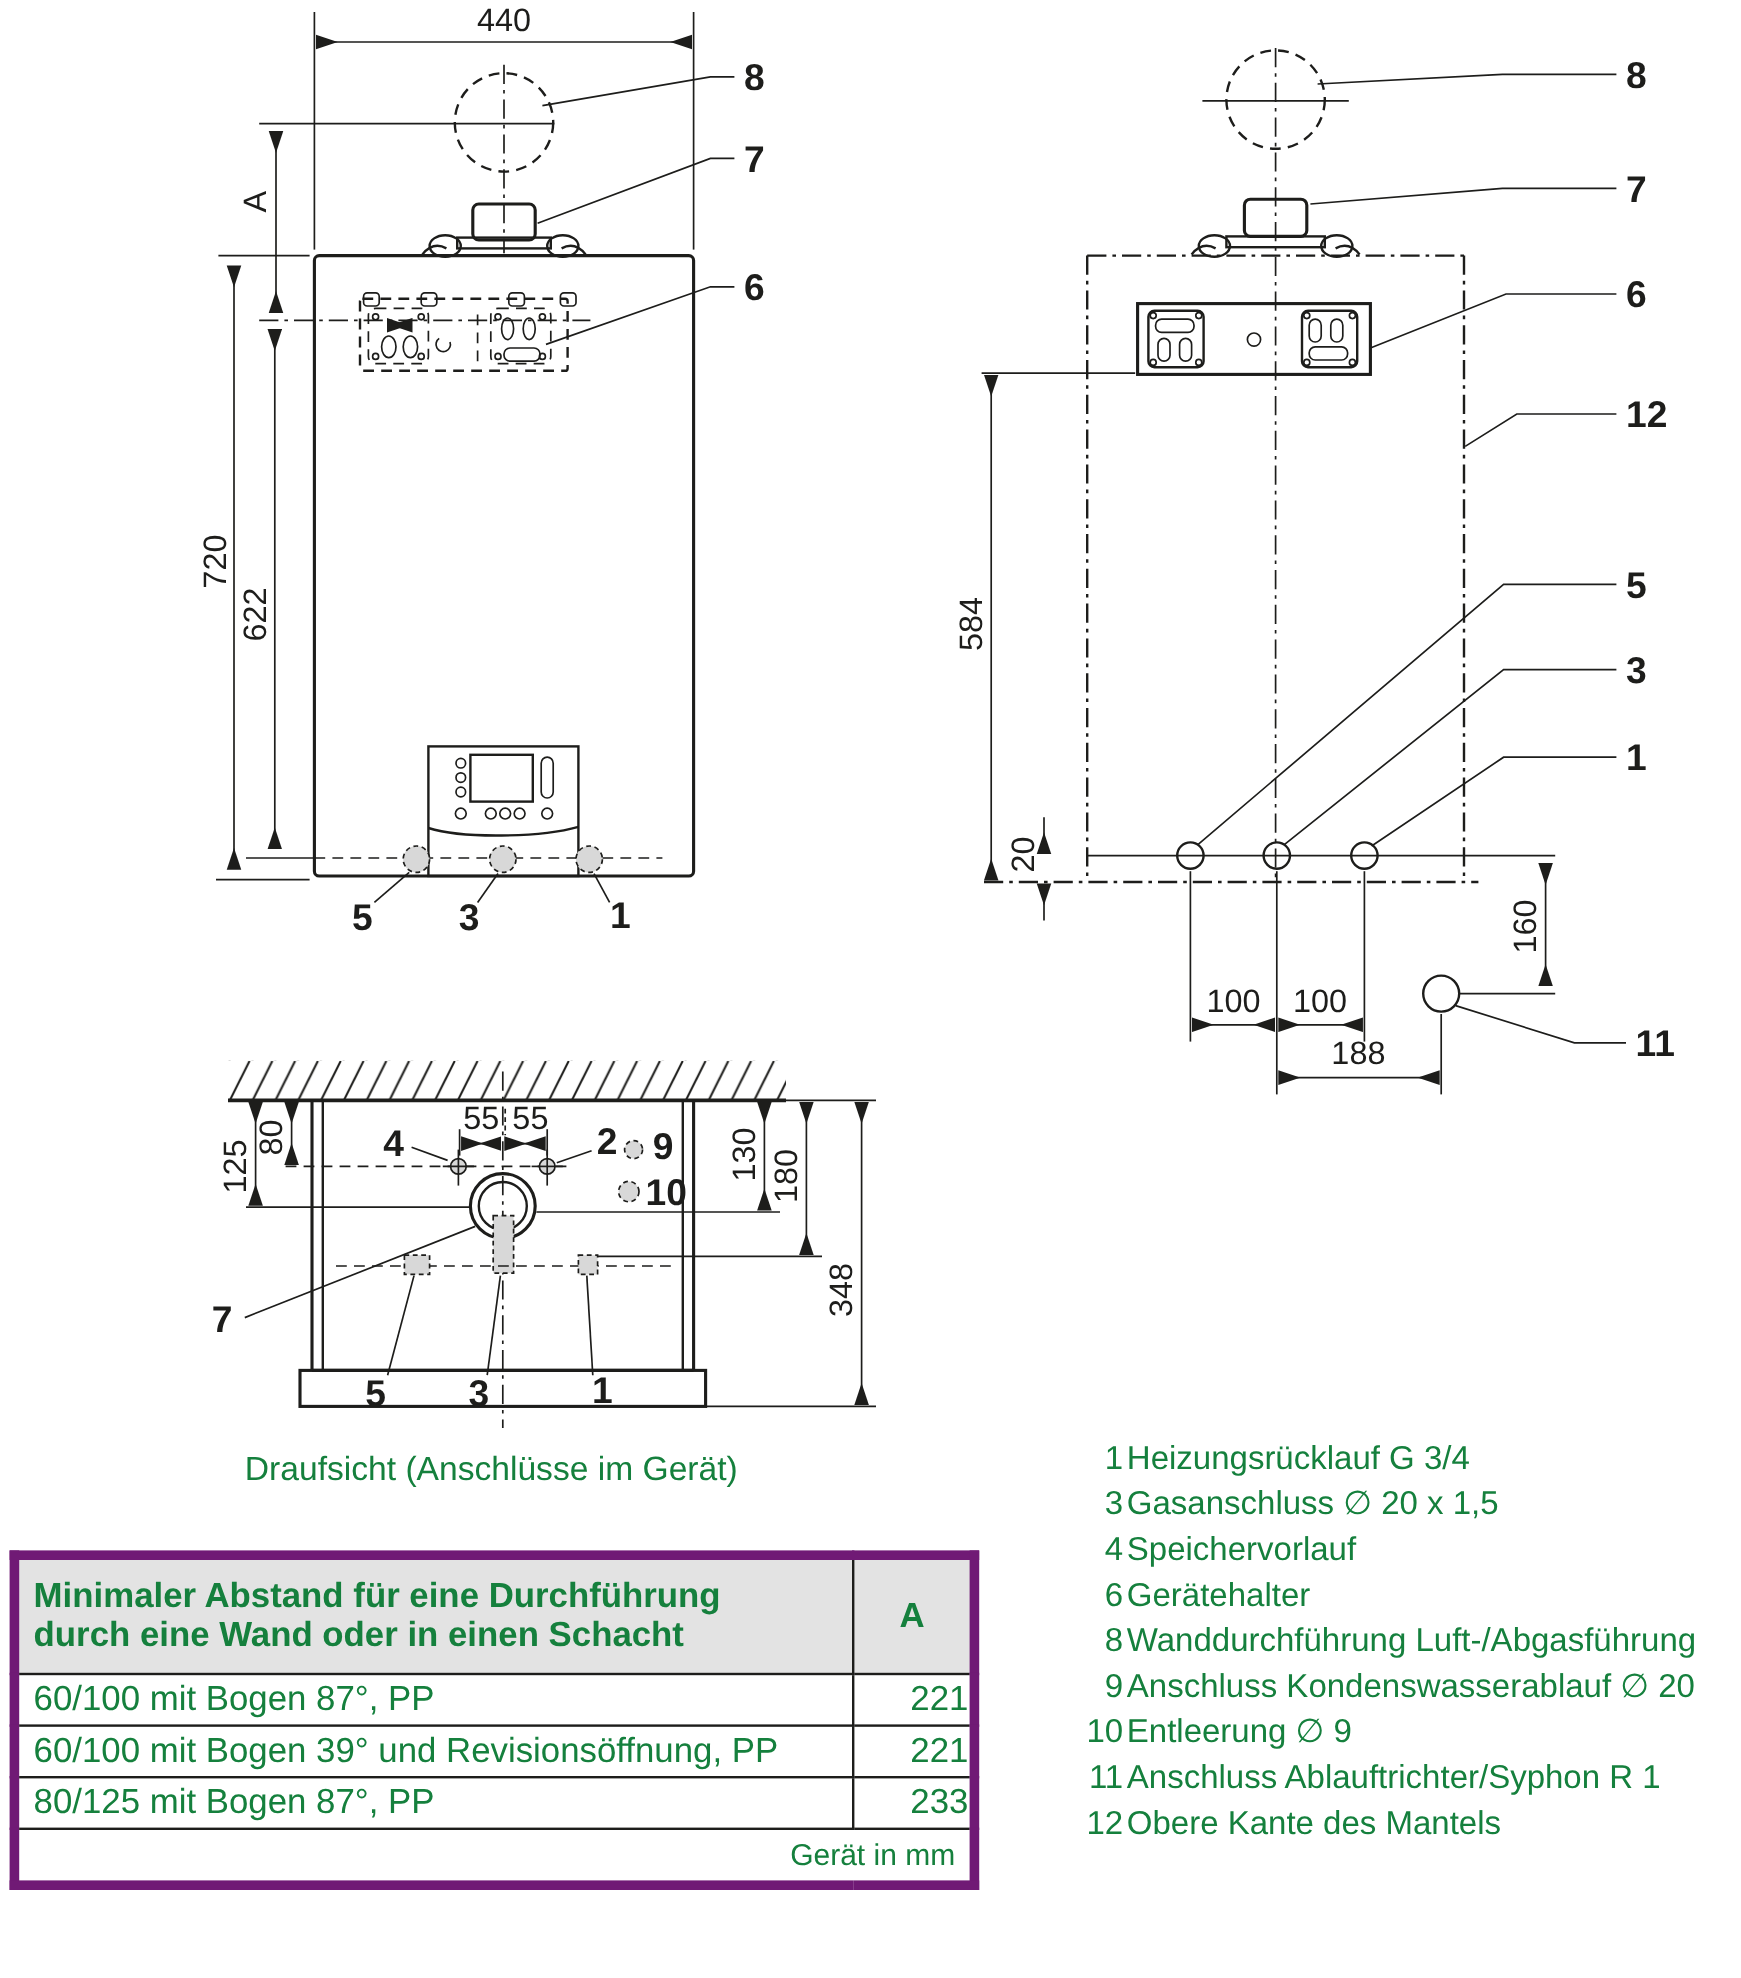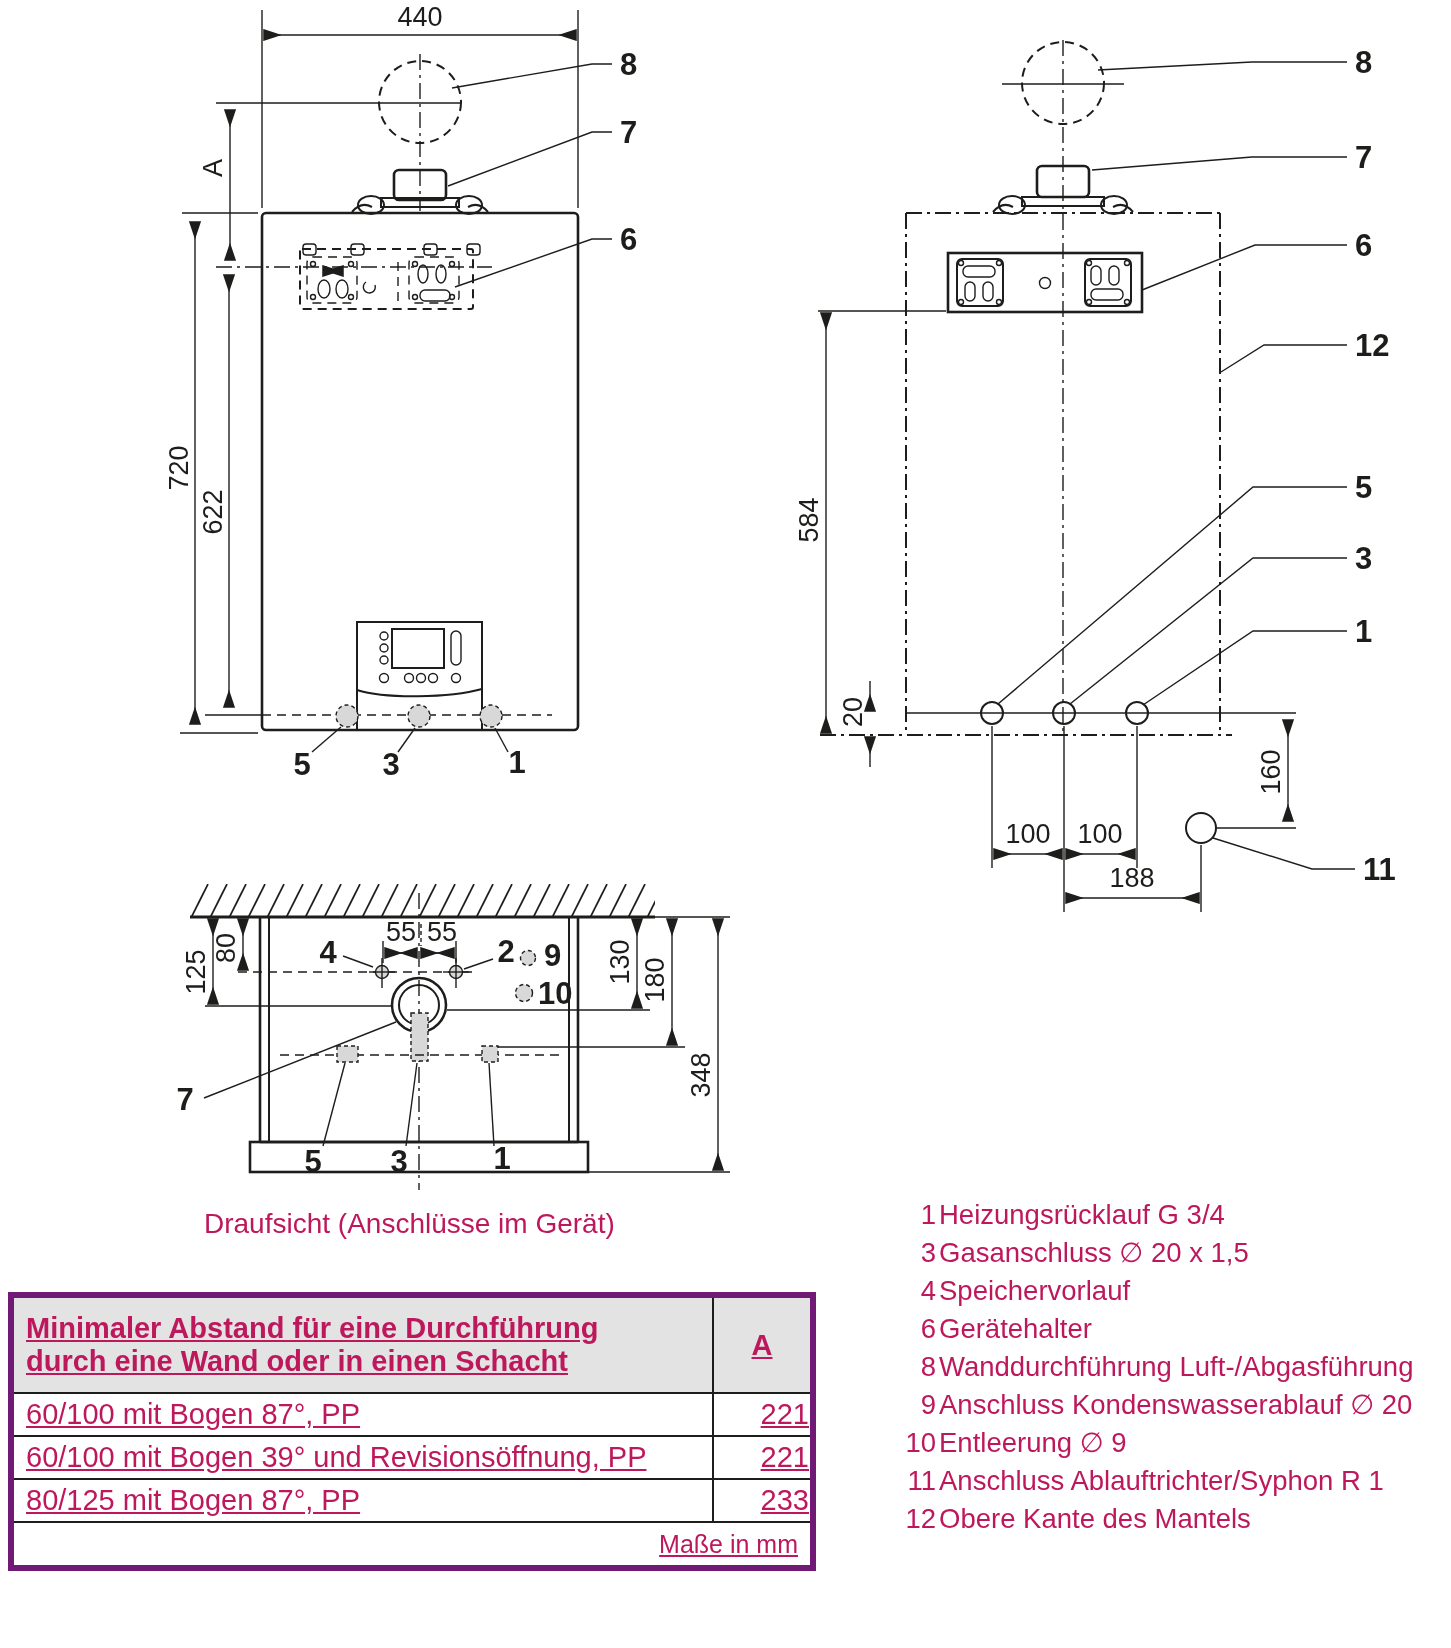--- a/index.html
+++ b/index.html
@@ -1,35 +1,35 @@
 <!DOCTYPE html>
 <html><head>
 <meta charset="utf-8">
 <style>
   html,body{margin:0;padding:0;background:#ffffff;}
   #stage{position:relative;width:1451px;height:1648px;background:#fff;overflow:hidden;
-         font-family:"Liberation Sans",sans-serif;color:#be185d;}
+         font-family:"Liberation Sans",sans-serif;color:#15803d;}
   svg{position:absolute;left:0;top:0;}
   svg .ln{fill:none;stroke:#1d1d1b;}
   svg .s25{stroke-width:2.6;}
   svg .s2{stroke-width:2;}
   svg .thin{stroke-width:1.4;}
   svg .dashed{stroke-dasharray:9 6;}
   svg .dashsm{stroke-dasharray:4 3;}
   svg .dashdot{stroke-dasharray:16 5 3 5;}
   svg .grey{fill:#d8d8d8;}
   svg text{fill:#1d1d1b;}
   svg .dim{font-size:27px;}
   svg .co{font-size:31px;font-weight:bold;}
   .caption{position:absolute;left:204px;top:1208px;font-size:28px;}
   
   #spec-table{position:absolute;left:8px;top:1292px;width:808px;border-collapse:collapse;
               font-size:29px;}
   #spec-table td,#spec-table th{border:2px solid #1d1d1b;vertical-align:middle;}
-  #spec-table{border:6px solid #701a75;text-decoration:underline;}
+  #spec-table{border:8px solid #701a75;}
   #spec-table th{background:#e3e3e3;text-align:left;font-weight:bold;padding:14px 10px 14px 12px;}
   #spec-table th.colA{text-align:center;width:88px;padding:14px 4px;}
   #spec-table td.lbl{padding:3px 10px 3px 12px;height:35px;}
   #spec-table td.val{text-align:right;}
   #spec-table td.foot{text-align:right;font-size:25px;padding:6px 12px;height:30px;}
   
   #legend{position:absolute;left:878px;top:1196px;font-size:27.5px;line-height:38px;}
   .lrow{white-space:nowrap;}
   .lnum{display:inline-block;width:58px;text-align:right;}
   .ltxt{margin-left:3px;}
@@ -319,21 +319,21 @@
   </tr>
   <tr>
     <td class="lbl">60/100 mit Bogen 39° und Revisionsöffnung, PP</td>
     <td class="val">221</td>
   </tr>
   <tr>
     <td class="lbl">80/125 mit Bogen 87°, PP</td>
     <td class="val">233</td>
   </tr>
   <tr>
-    <td class="foot" colspan="2">Maße in mm</td>
+    <td class="foot" colspan="2">Gerät in mm</td>
   </tr>
 </tbody>
     </table>
 
 <div id="legend">
   <div class="lrow"><span class="lnum">1</span><span class="ltxt">Heizungsrücklauf G 3/4</span></div>
   <div class="lrow"><span class="lnum">3</span><span class="ltxt">Gasanschluss ∅ 20 x 1,5</span></div>
   <div class="lrow"><span class="lnum">4</span><span class="ltxt">Speichervorlauf</span></div>
   <div class="lrow"><span class="lnum">6</span><span class="ltxt">Gerätehalter</span></div>
   <div class="lrow"><span class="lnum">8</span><span class="ltxt">Wanddurchführung Luft-/Abgasführung</span></div>

